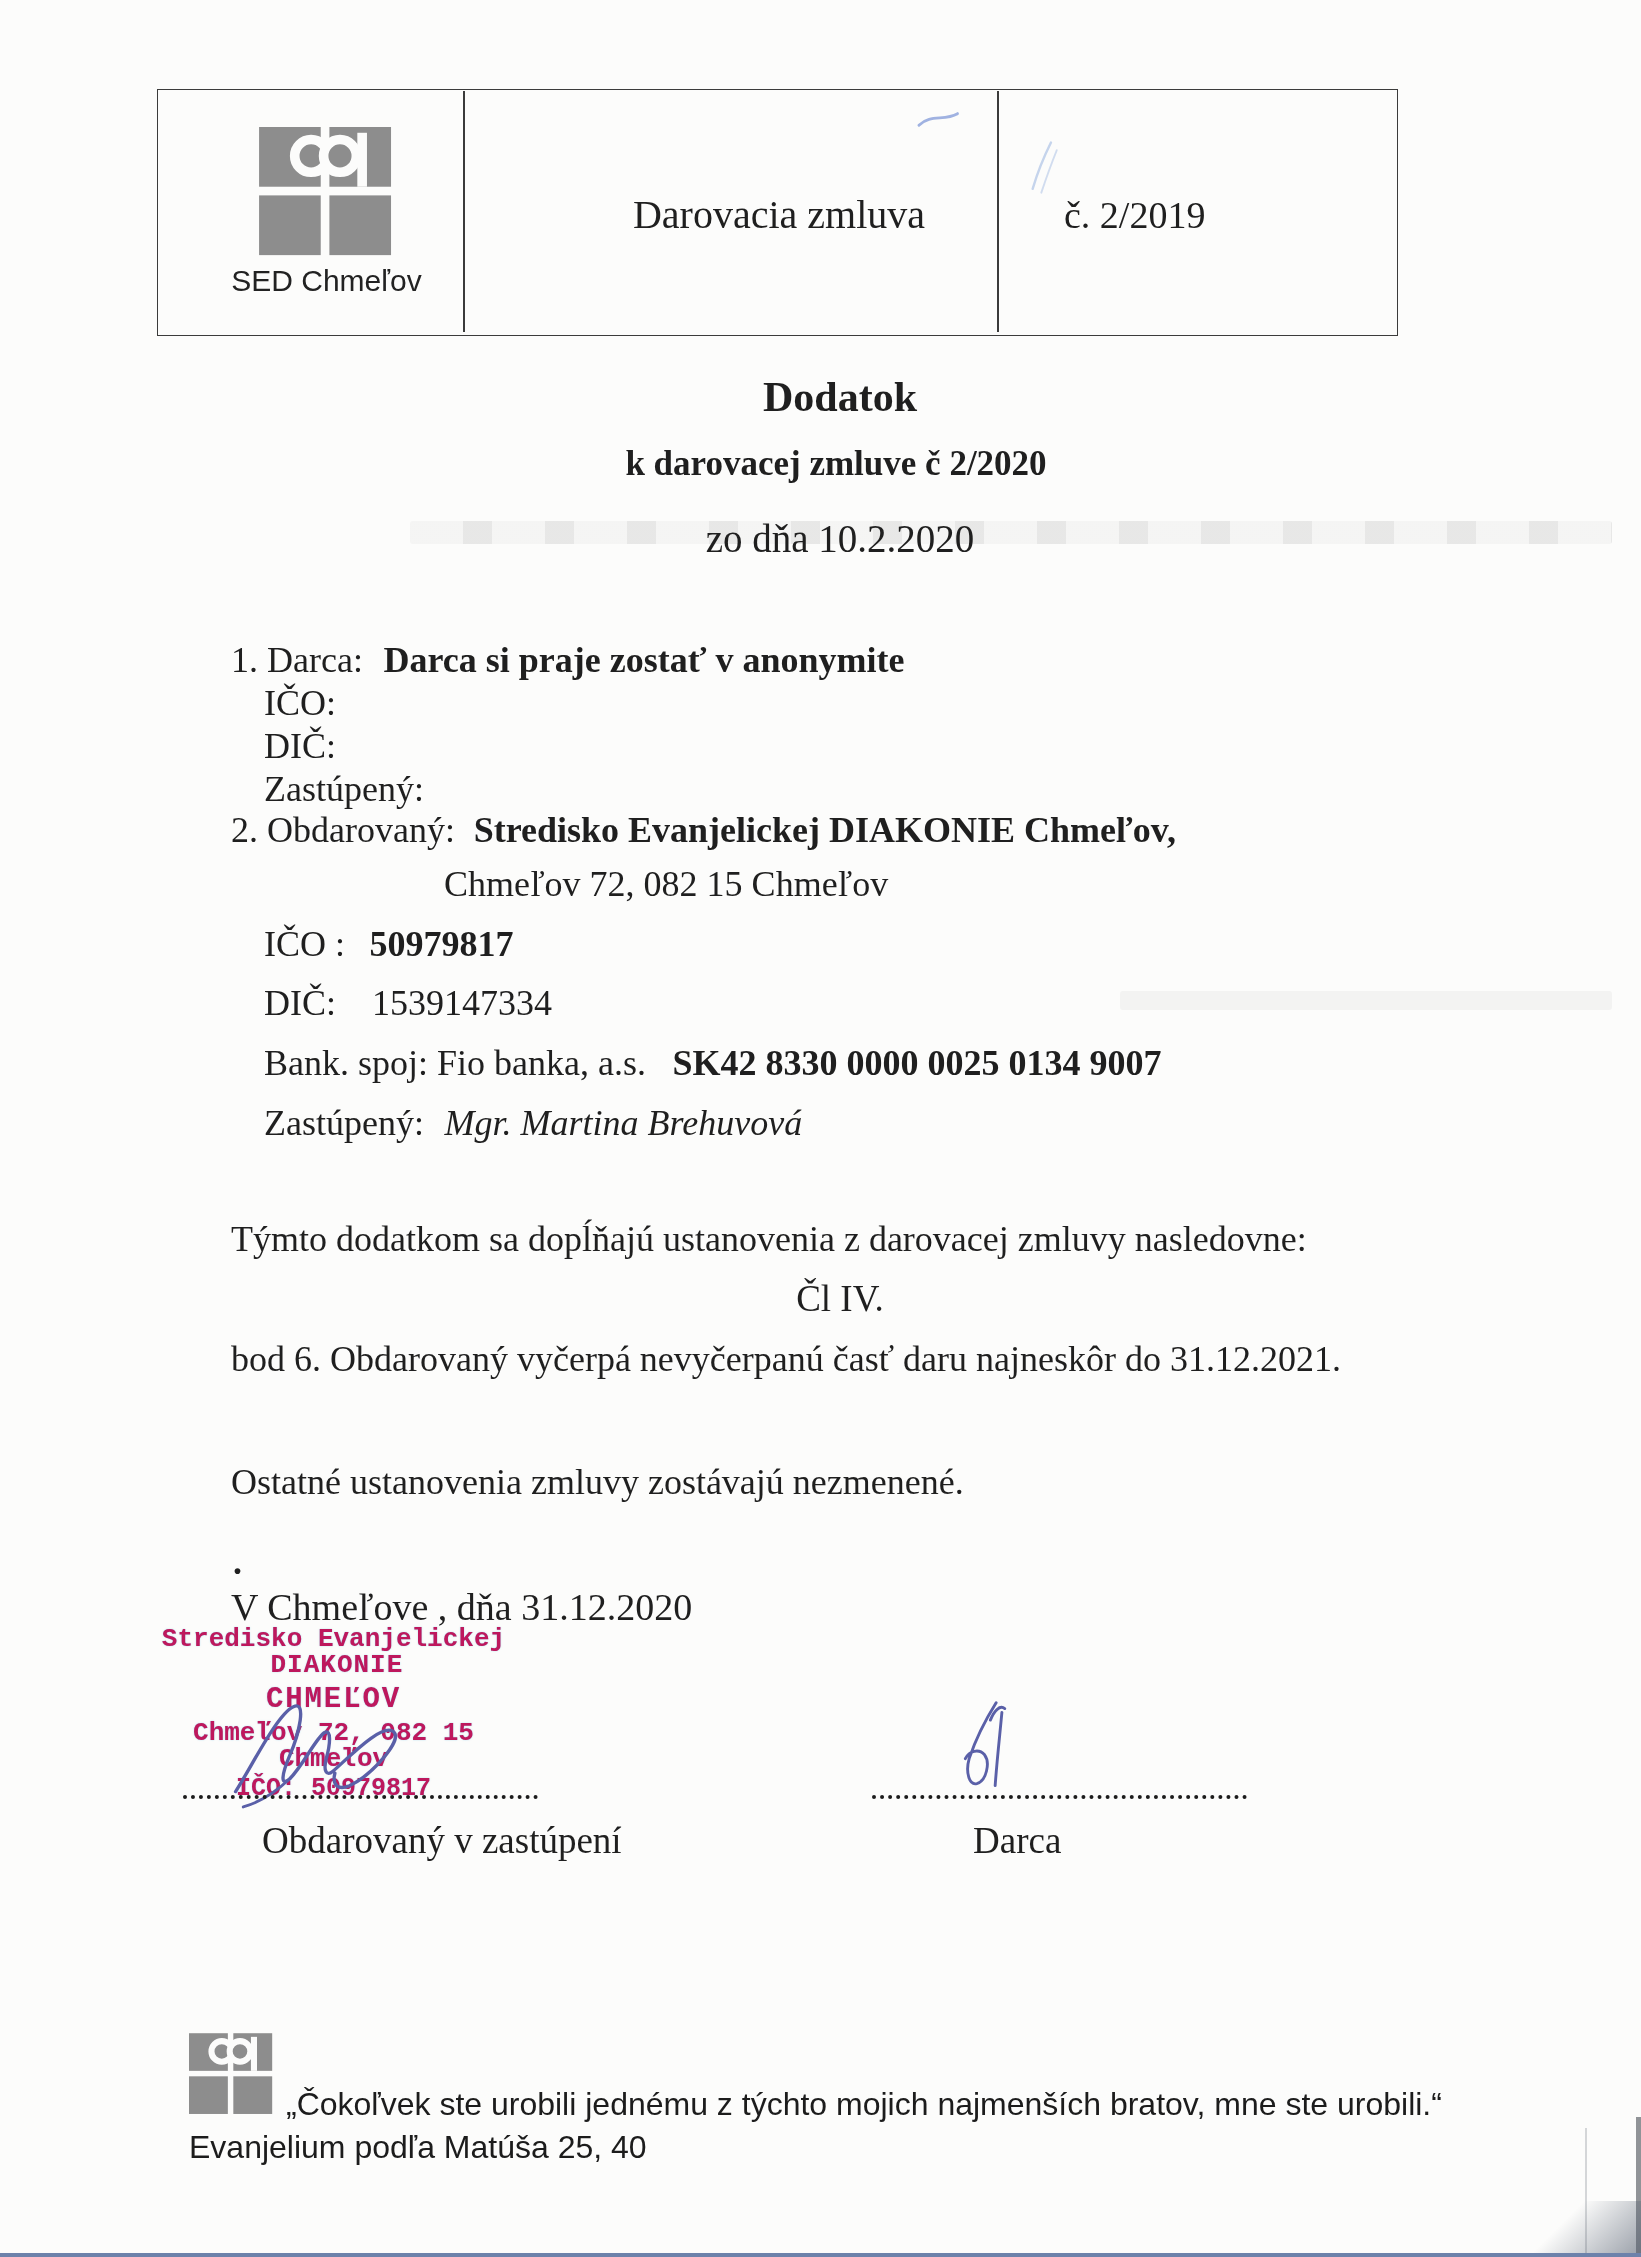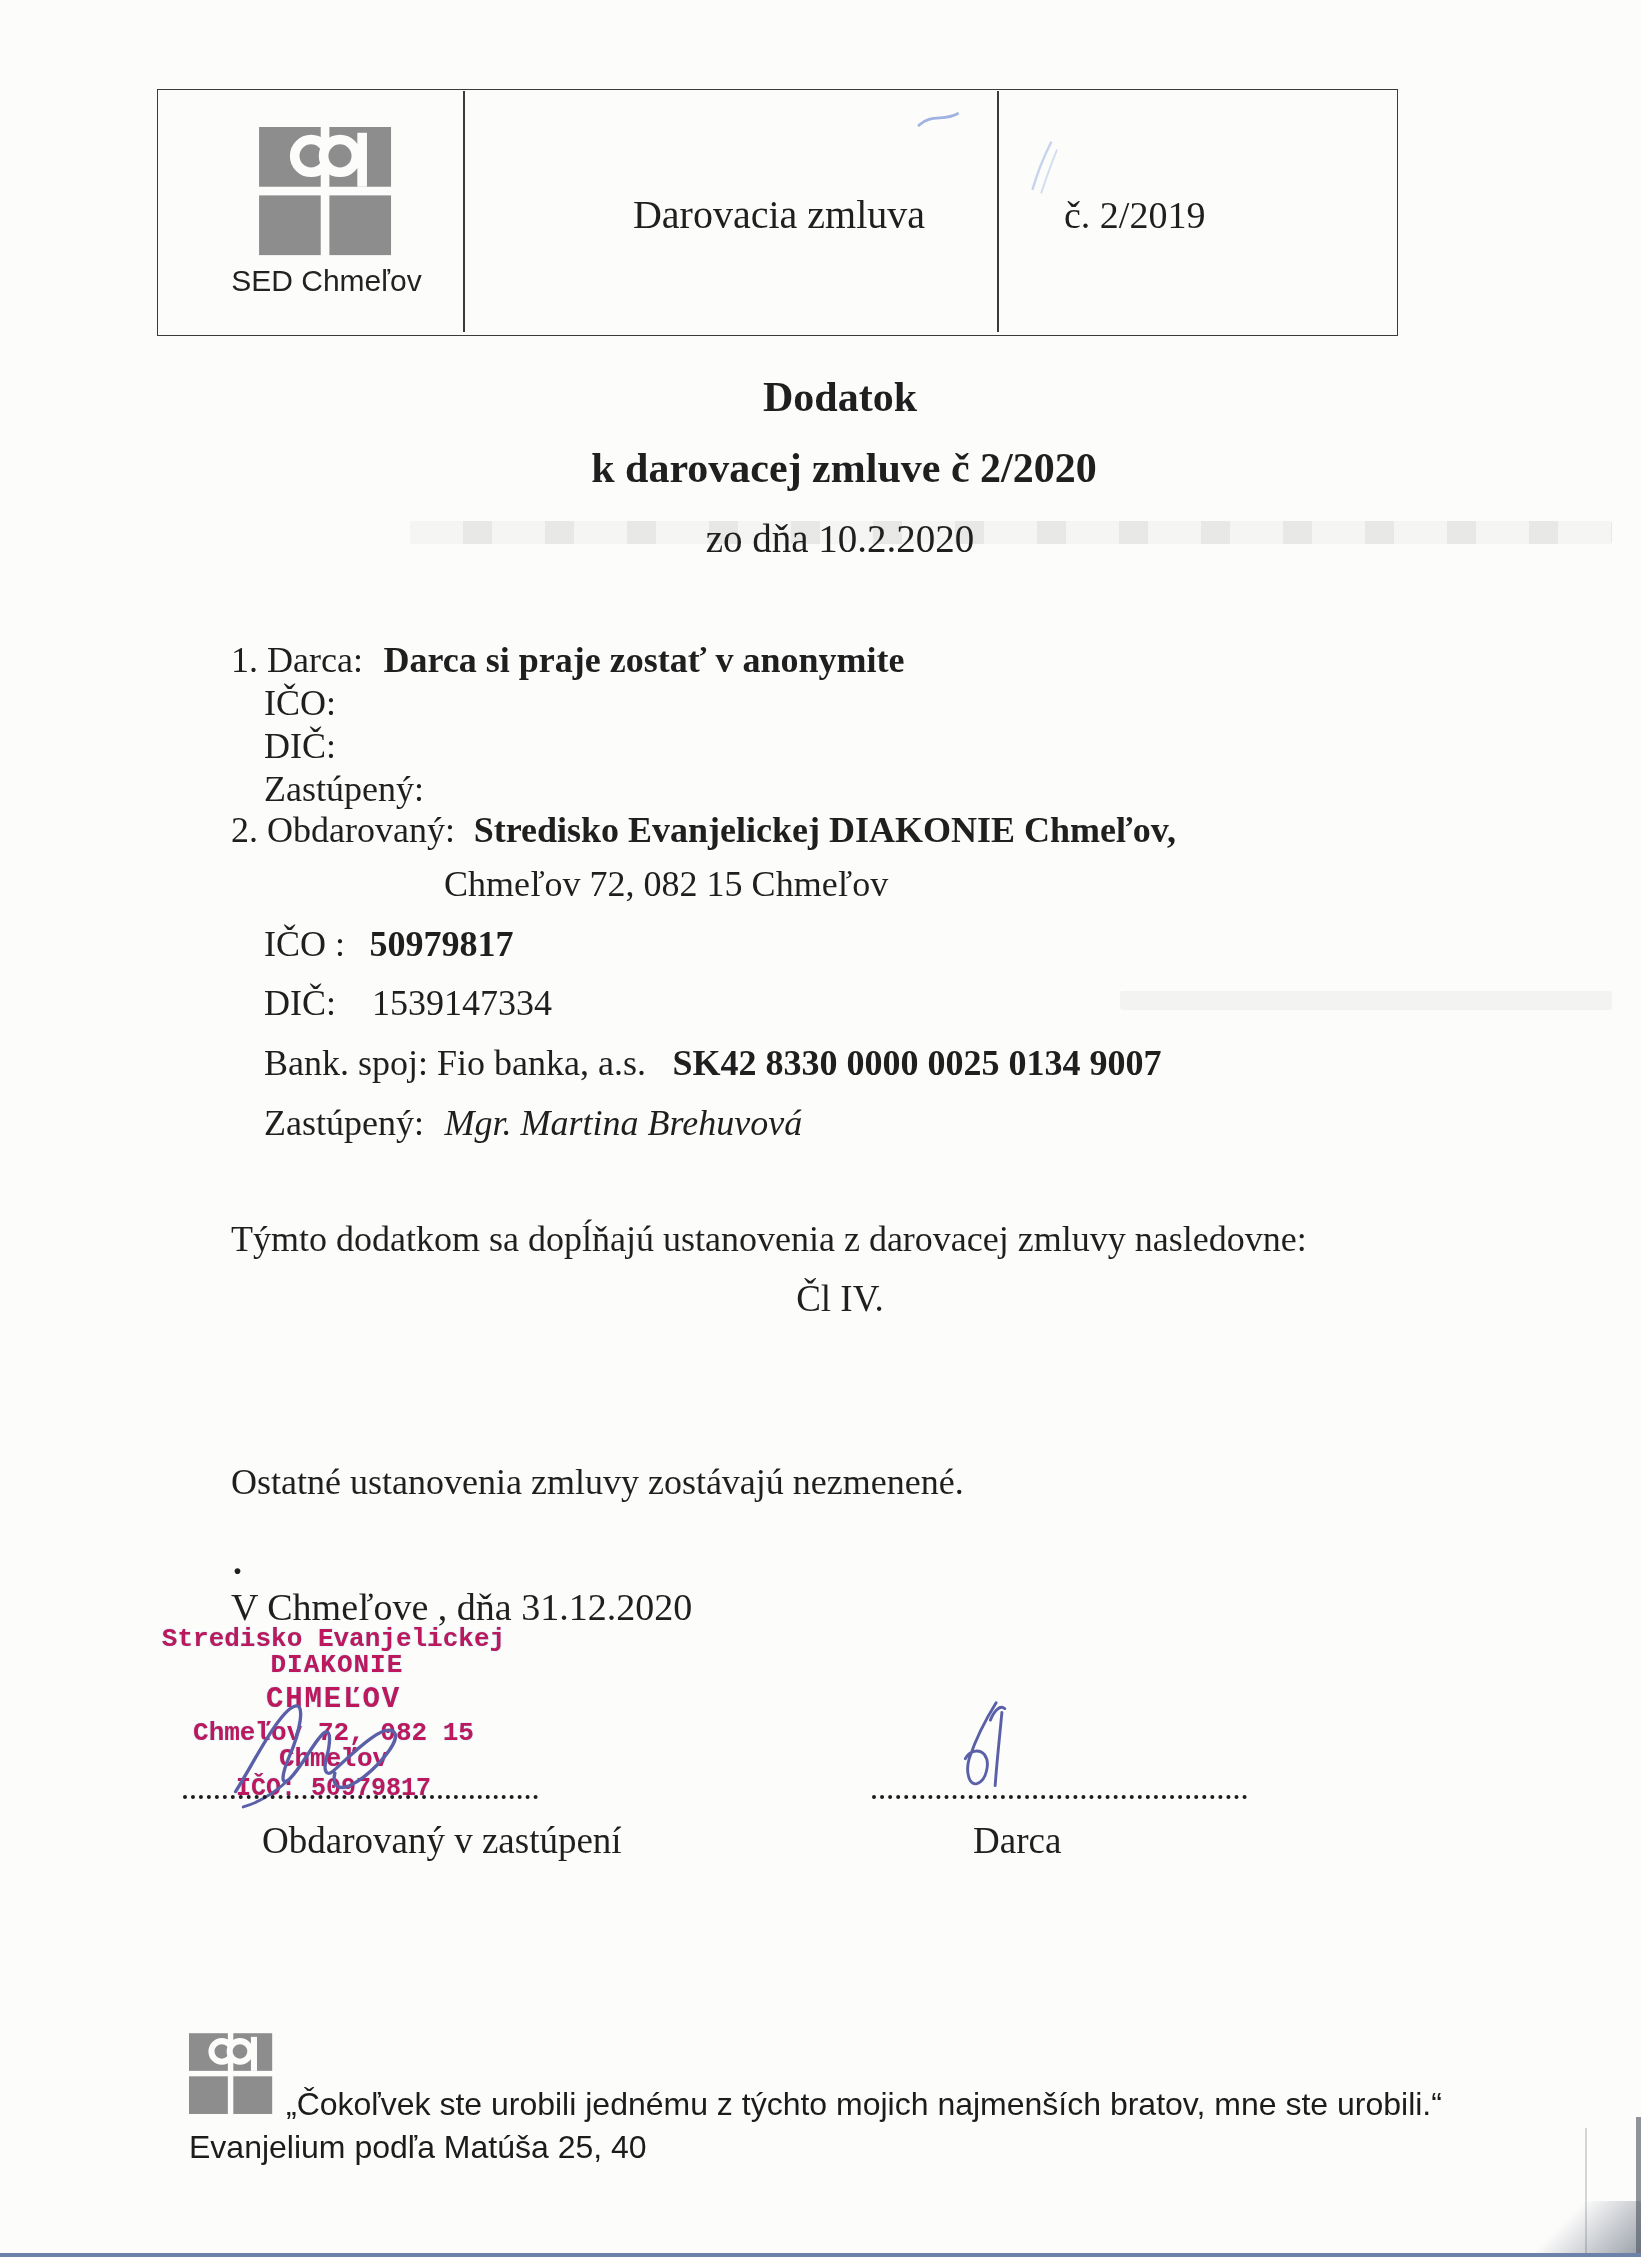--- a/index.html
+++ b/index.html
@@ -54,21 +54,21 @@
   <div class="abs serif center" style="left:465px;top:191px;width:532px;font-size:40px;">Darovacia zmluva</div>
   <div class="abs serif" style="left:1016px;top:193px;font-size:38px;">č. 2/2019</div>
 
   <svg class="abs" style="left:915px;top:104px;opacity:.55;" width="164" height="106" viewBox="0 0 170 110">
     <path d="M4,22 C16,10 30,18 44,10" stroke="#5577cc" stroke-width="3" fill="none" stroke-linecap="round"></path>
     <path d="M122,88 C128,68 136,50 141,40" stroke="#6e94d4" stroke-width="2.5" fill="none" stroke-linecap="round" opacity=".7"></path>
     <path d="M131,92 C137,74 143,58 147,48" stroke="#6e94d4" stroke-width="2" fill="none" stroke-linecap="round" opacity=".55"></path>
   </svg>
 
   <div class="abs serif b center" style="left:309px;top:373px;width:966px;font-size:42px;">Dodatok</div>
-  <div class="abs serif b center" style="left:313px;top:444px;width:966px;font-size:42px;font-family:Liberation Serif, serif;">k darovacej zmluve č 2/2020</div>
+  <div class="abs serif b center" style="left:305px;top:444px;width:966px;font-size:35px;font-family:Liberation Serif, serif;">k darovacej zmluve č 2/2020</div>
   <div class="abs streak" style="left:410px;top:521px;width:1202px;height:23px;"></div>
   <div class="abs serif center" style="left:309px;top:516px;width:966px;font-size:39px;">zo dňa 10.2.2020</div>
 
   <div class="abs serif" style="left:183px;top:639px;font-size:36px;">
     <span>1. Darca:</span>
     <span class="b" style="margin-left:11.6px;">Darca si praje zostať v anonymite</span>
   </div>
   <div class="abs serif" style="left:216px;top:682px;font-size:36px;">IČO:</div>
   <div class="abs serif" style="left:216px;top:725px;font-size:36px;">DIČ:</div>
   <div class="abs serif" style="left:216px;top:768px;font-size:36px;">Zastúpený:</div>
@@ -92,20 +92,21 @@
     <span>Bank. spoj: Fio banka, a.s.</span>
     <span class="b" style="margin-left:17.4px;">SK42 8330 0000 0025 0134 9007</span>
   </div>
   <div class="abs serif" style="left:216px;top:1102px;font-size:36px;">
     <span>Zastúpený:</span>
     <span style="margin-left:11.6px;font-style:italic;">Mgr. Martina Brehuvová</span>
   </div>
 
   <div class="abs serif" style="left:183px;top:1218px;font-size:36px;">Týmto dodatkom sa dopĺňajú ustanovenia z darovacej zmluvy nasledovne:</div>
   <div class="abs serif center" style="left:309px;top:1277px;width:966px;font-size:37px;">Čl IV.</div>
+  <div class="abs serif" style="left:183px;top:1338px;font-size:36px;">bod 6. Obdarovaný vyčerpá nevyčerpanú časť daru najneskôr do 31.12.2021.</div>
   <div class="abs serif" style="left:183px;top:1461px;font-size:36px;">Ostatné ustanovenia zmluvy zostávajú nezmenené.</div>
   <div class="abs serif b" style="left:185px;top:1541px;font-size:36px;">.</div>
   <div class="abs serif" style="left:183px;top:1585px;font-size:38px;">V Chmeľove , dňa 31.12.2020</div>
 
   <div class="abs stamp center" style="left:145px;top:1626px;width:377px;line-height:1;">
     <div style="font-size:26px;font-weight:bold;">
       <span>Stredisko Evanjelickej</span>
       <span style="margin-left:6.8px;letter-spacing:1px;">DIAKONIE</span>
     </div>
     <div style="font-size:29px;font-weight:bold;letter-spacing:1.9px;margin-top:6.8px;">CHMEĽOV</div>

